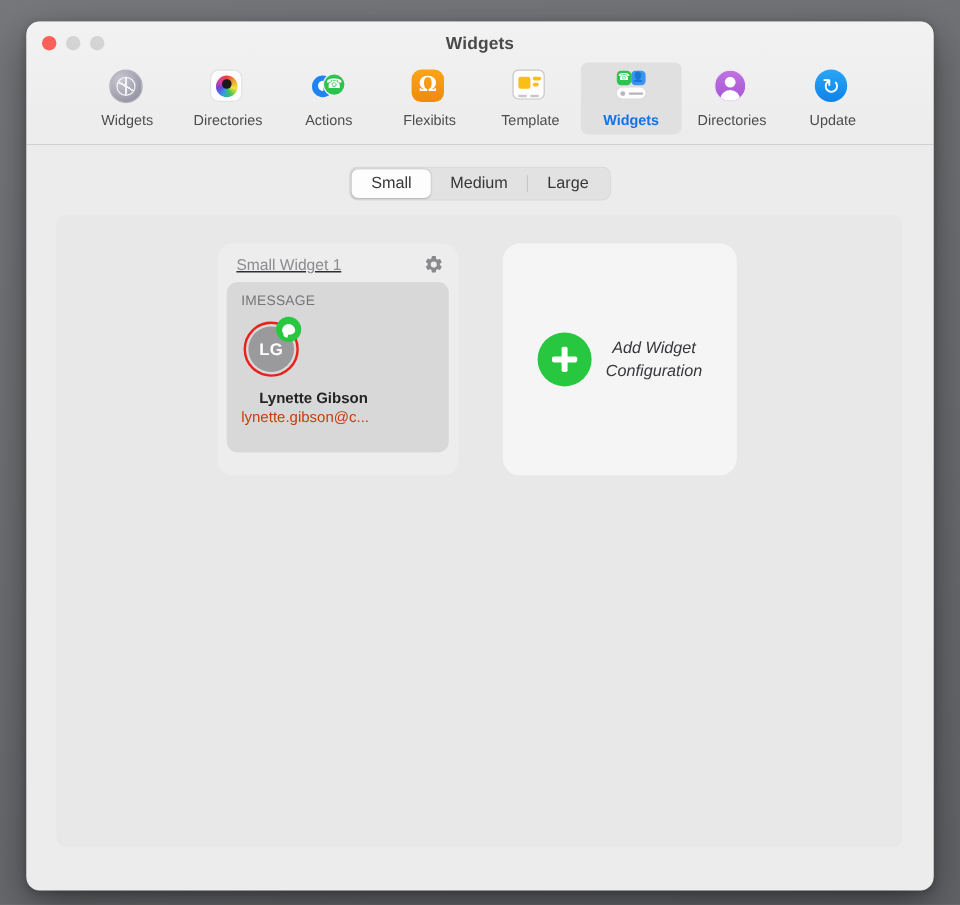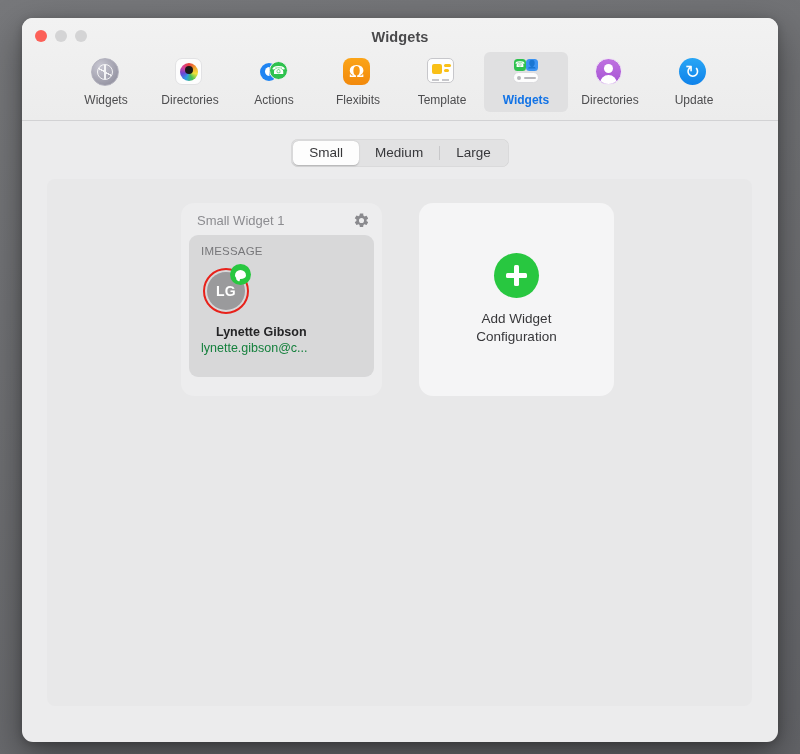--- a/index.html
+++ b/index.html
@@ -306,20 +306,21 @@
     padding: 7px 8px 8px 8px;
     box-sizing: content-box;
     width: 185px;
     height: 178px;
   }
   .wc-head {
     display: flex;
     align-items: center;
     justify-content: space-between;
     padding: 2px 4px 6px 8px;
+    text-decoration: underline;
   }
   .wc-title {
     font-size: 13px;
     color: #8c8c90;
   }
   .gear {
     width: 17px; height: 17px;
     position: relative;
     cursor: default;
   }
@@ -389,37 +390,38 @@
     margin-top: 9px;
     font-size: 12.5px;
     font-weight: bold;
     color: #242426;
     white-space: nowrap;
     margin-left: 15px;
   }
   .pv-email {
     margin-top: 2px;
     font-size: 12.5px;
-    color: #15803d;
+    color: #c2410c;
     white-space: nowrap;
     overflow: hidden;
   }
 
   
   .add-card {
     width: 195px;
     height: 193px;
     background: #f5f5f6;
     border-radius: 14px;
     display: flex;
-    flex-direction: column;
+    flex-direction: row;
     align-items: center;
     justify-content: center;
     gap: 12px;
     cursor: default;
+    font-style: italic;
   }
   .plus-circle {
     width: 45px; height: 45px;
     border-radius: 50%;
     background: #28c740;
     position: relative;
   }
   .plus-circle::before,
   .plus-circle::after {
     content: "";

